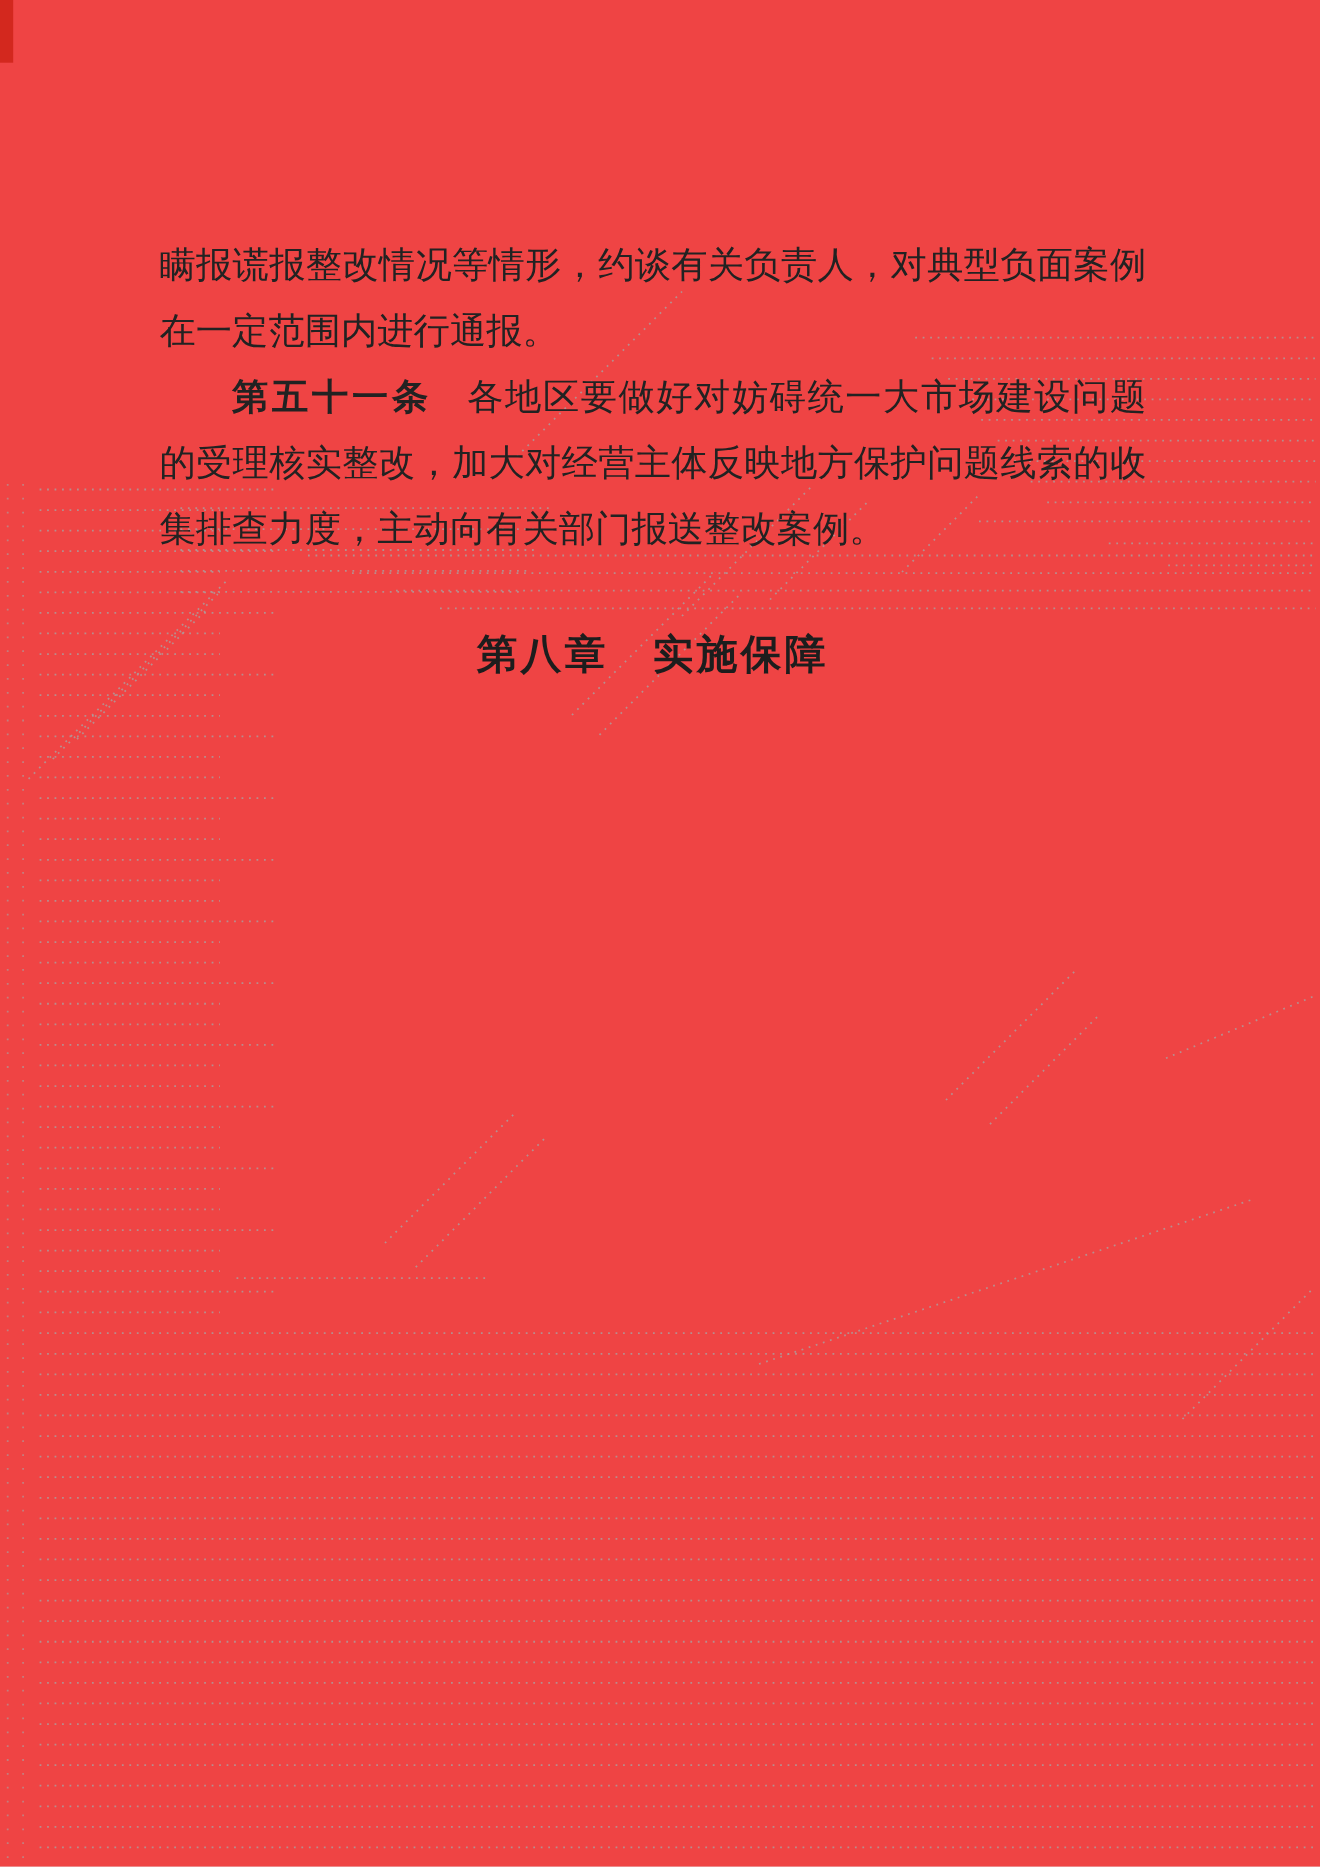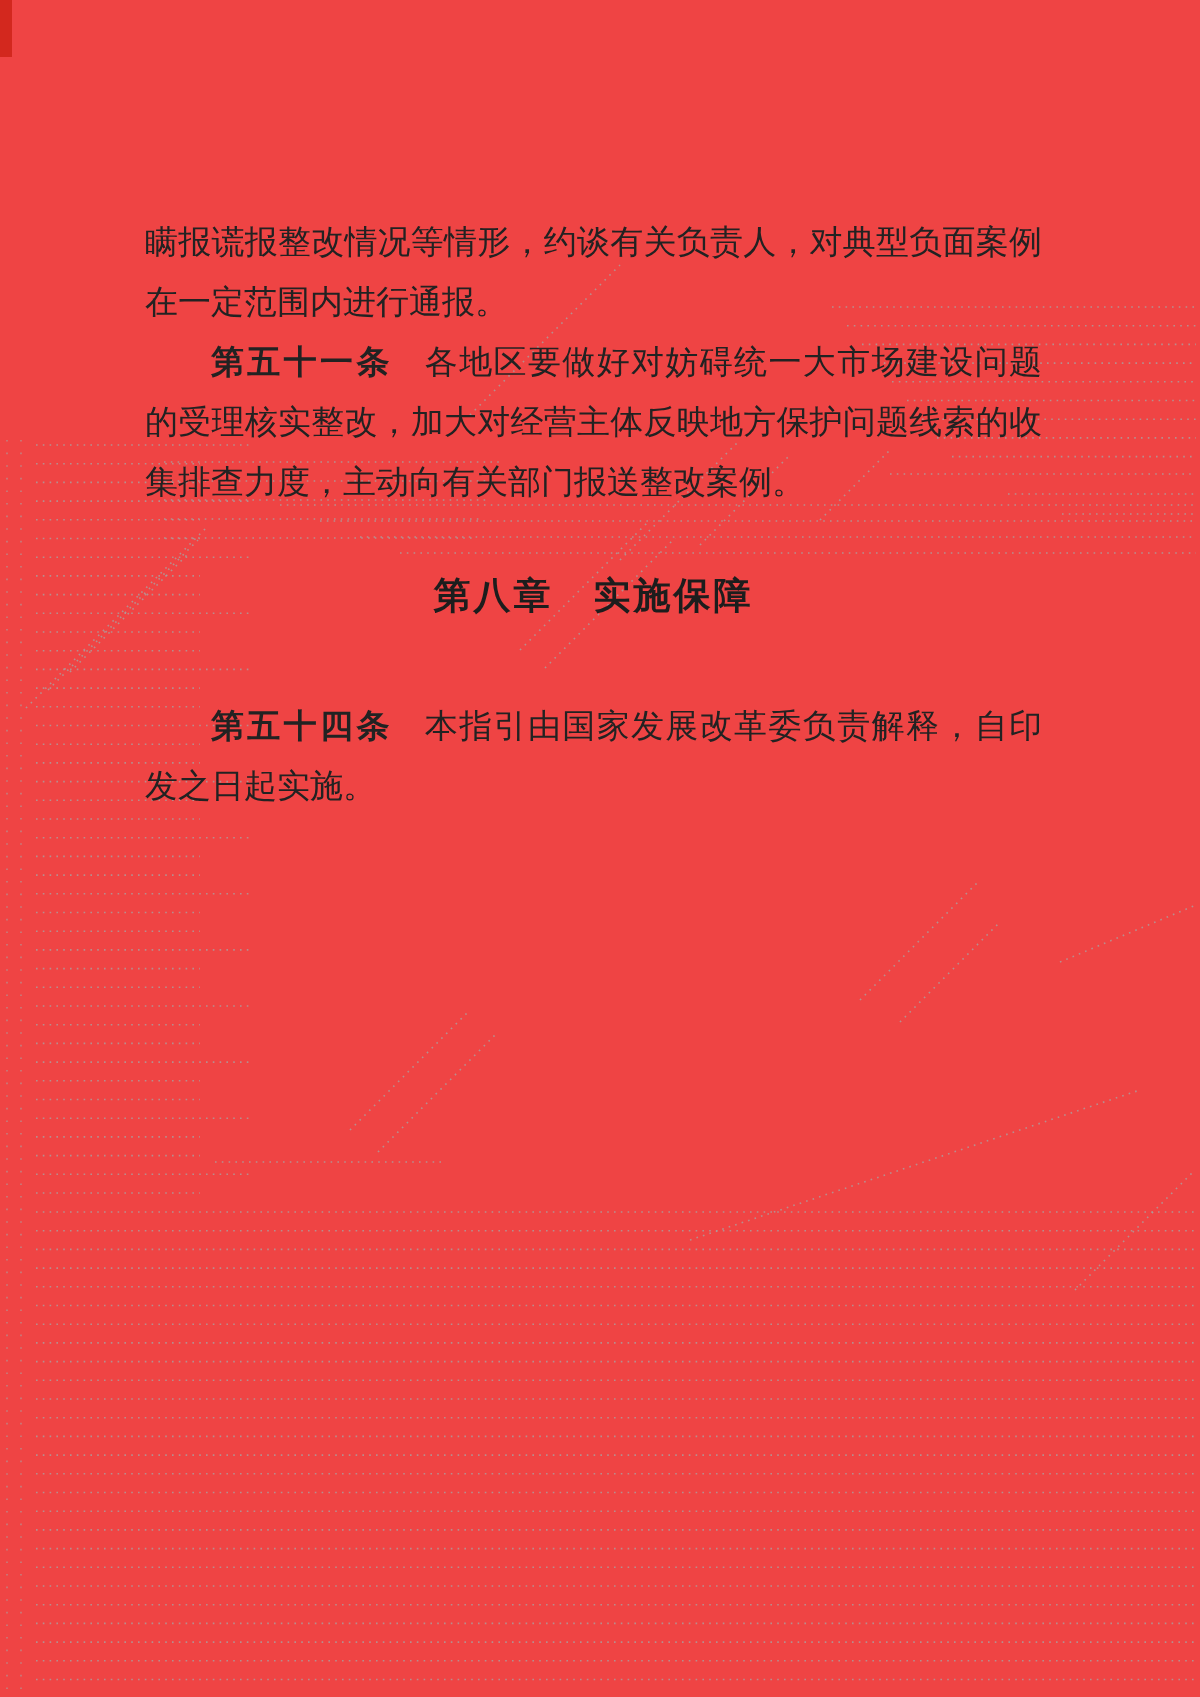--- a/index.html
+++ b/index.html
@@ -149,16 +149,15 @@
 
   <div class="textcol">
     <p class="para no-indent">瞒报谎报整改情况等情形，约谈有关负责人，对典型负面案例在一定范围内进行通报。</p>
 
     <p class="para"><span class="label">第五十一条</span><span>各地区要做好对妨碍统一大市场建设问题的受理核实整改，加大对经营主体反映地方保护问题线索的收集排查力度，主动向有关部门报送整改案例。</span></p>
 
     <h2 class="chapter">第八章　实施保障</h2>
 
 
 
-    <p class="para"><span class="label">第五十四条</span><span>本指引由国家发展改革委负责解释，自印发之日起实施。</span></p>
   </div>
 
 </div>
 
 </body></html>

